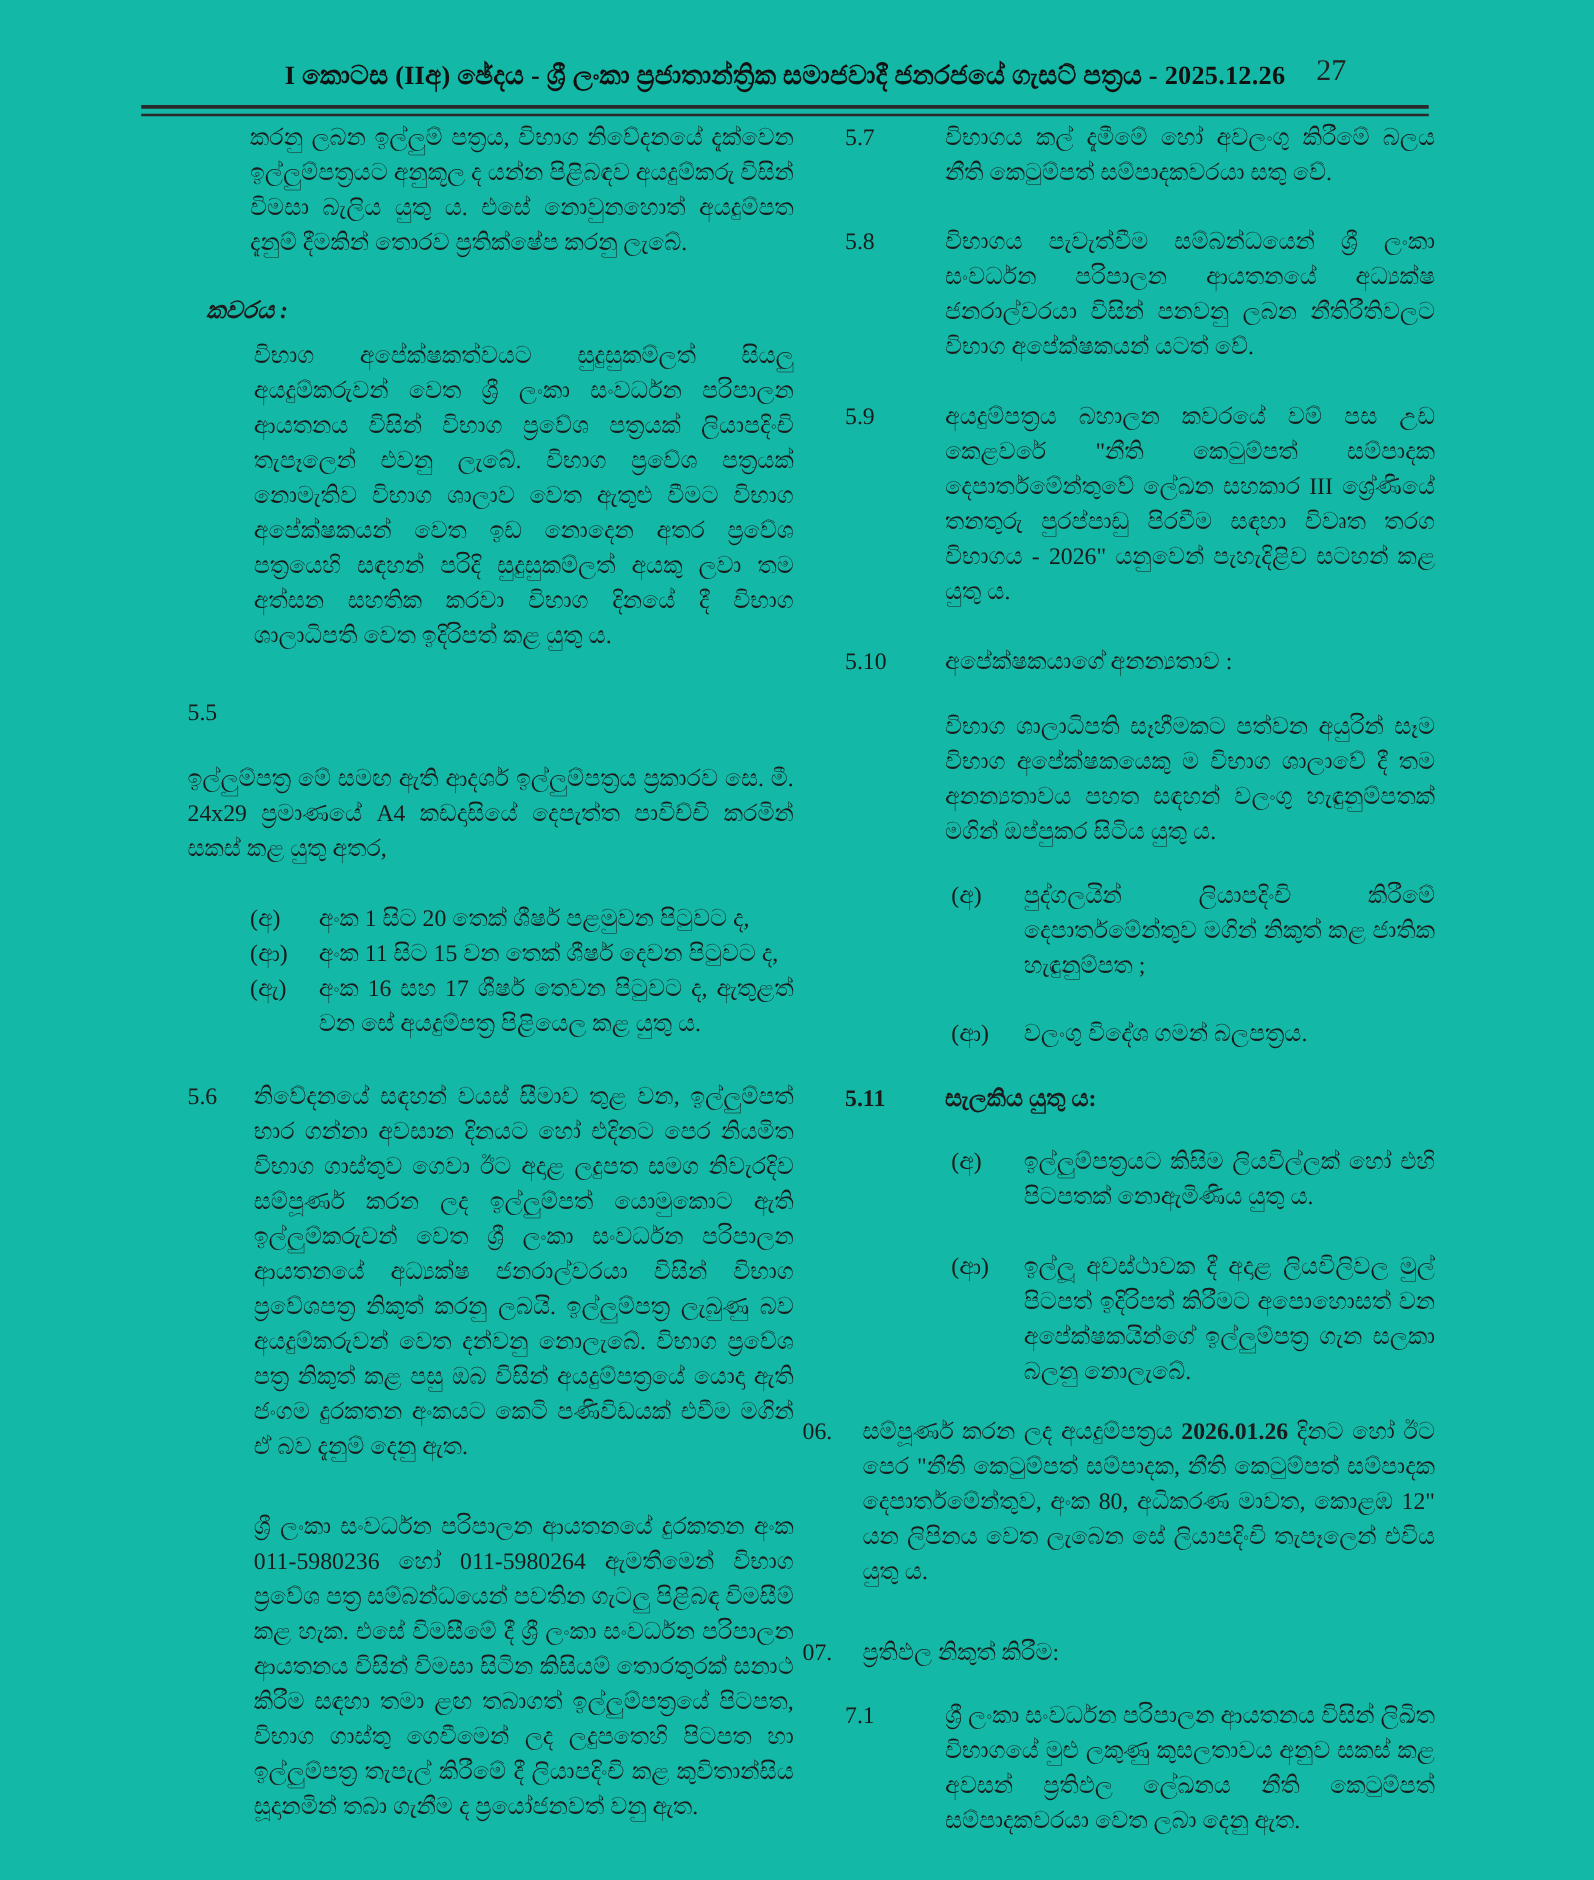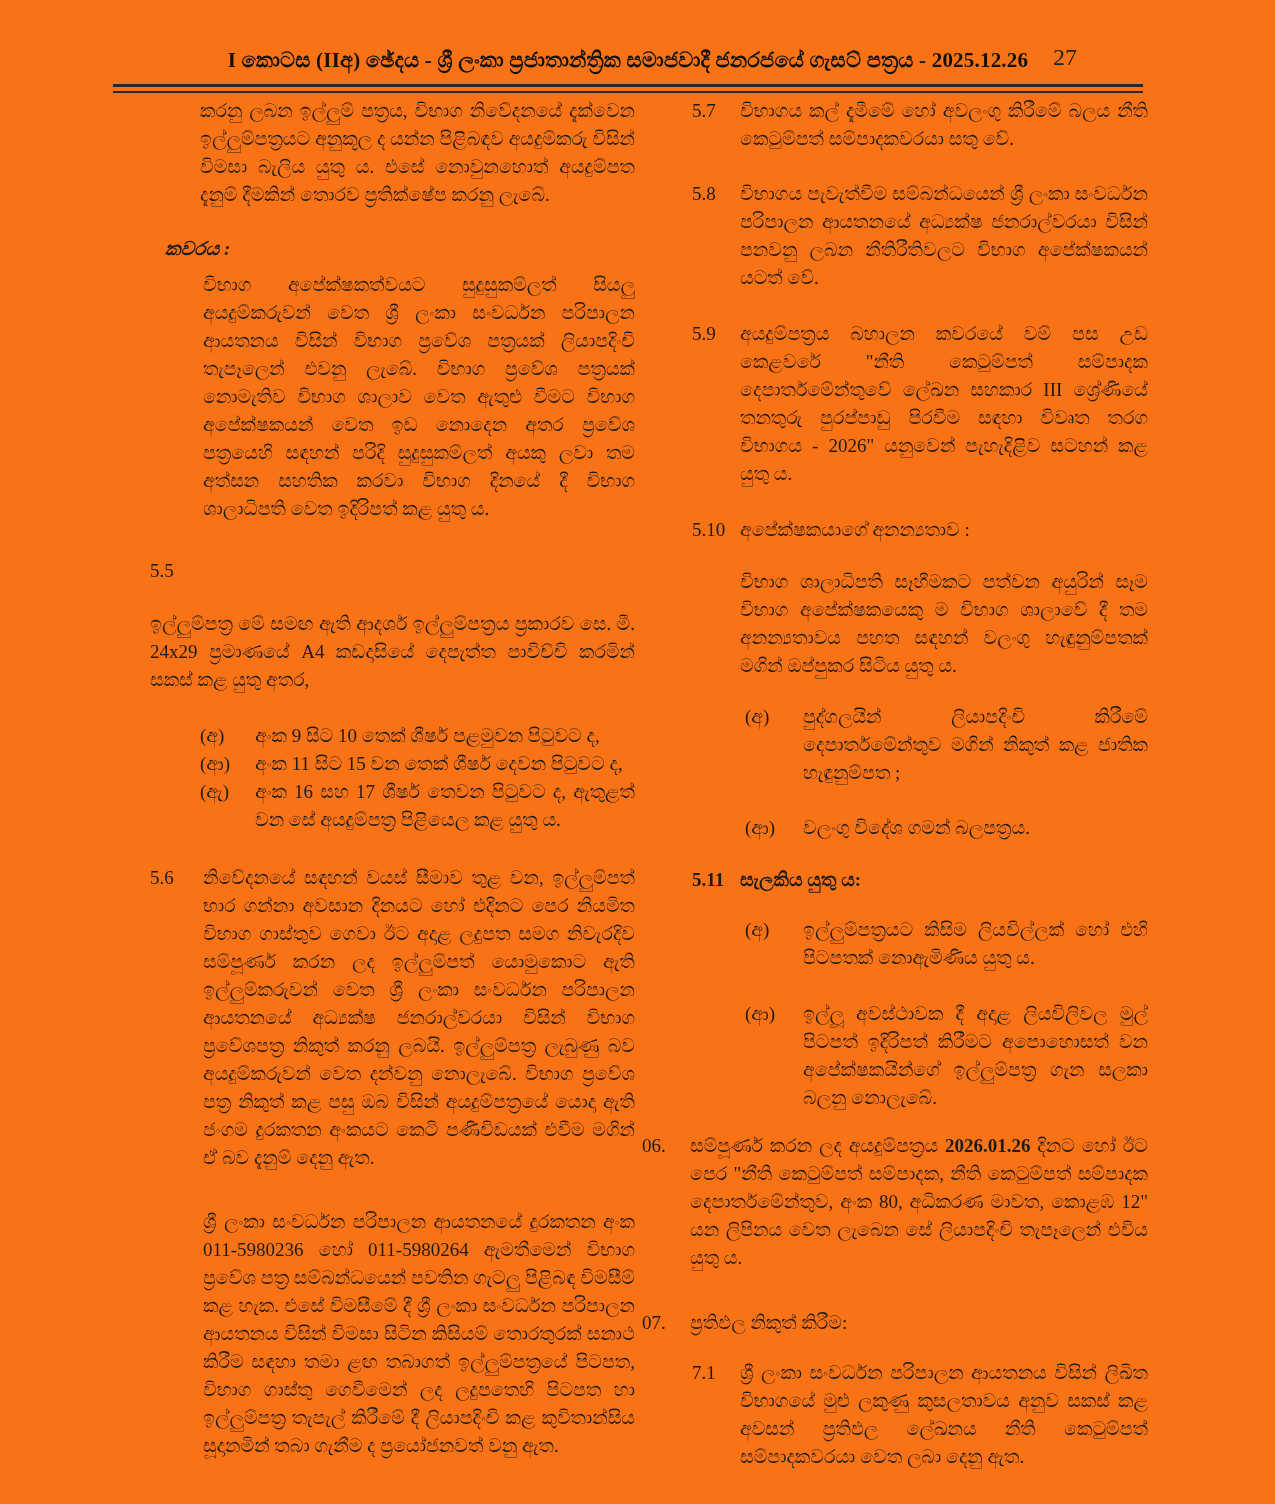--- a/index.html
+++ b/index.html
@@ -1,19 +1,19 @@
 <!DOCTYPE html>
 <html><head>
 <meta charset="utf-8">
 <style>
   html,body{margin:0;padding:0;background:#e8e8e8;}
   .page{
     position:relative;
     width:1275px;height:1504px;
-    background:#f97316;
+    background:#14b8a6;
     font-family:"Liberation Serif","DejaVu Serif",serif;
     color:#1b1b1b;
     overflow:hidden;
   }
   .header-title{
     position:absolute;left:113px;top:48px;width:1030px;
     text-align:center;font-weight:bold;font-size:21px;letter-spacing:.2px;
     color:#111;
   }
   .header-page-number{
@@ -24,21 +24,21 @@
     position:absolute;left:113px;top:84px;width:1030px;height:4px;
     border-top:3px solid #2a2a2a;border-bottom:2px solid #2a2a2a;
   }
   .col{position:absolute;top:97px;font-size:19px;line-height:28px;text-align:justify;}
   .col-left{left:150px;width:485px;}
   .col-right{left:642px;width:506px;}
   p{margin:0;}
   .sec{display:flex;align-items:flex-start;}
   .sec-num{flex:0 0 53px;text-align:left;}
   .sec-body{flex:1 1 auto;min-width:0;}
-  .col-right .indent-50{margin-left:50px;}
+  .col-right .indent-50{margin-left:34px;gap:32px;}
   .col-right .sec-num{flex:0 0 48px;}
   .item-row{display:flex;align-items:flex-start;}
   .col-left .item-row{margin-left:50px;}
   .col-left .item-label{flex:0 0 55px;}
   .col-right .item-row{margin-left:5px;}
   .col-right .item-label{flex:0 0 58px;}
   .item-text{flex:1 1 auto;min-width:0;text-align:justify;}
   .note-label{font-weight:bold;font-style:italic;margin-left:15px;margin-top:26px;}
   .note-para{margin-left:53px;margin-top:8px;}
   .p1{margin-left:50px;}
@@ -73,21 +73,21 @@
     <div class="sec mt-34">
       <div class="sec-num">5.5</div>
       <div class="sec-body">
         <p>ඉල්ලුම්පත්‍ර මේ සමඟ ඇති ආදර්ශ ඉල්ලුම්පත්‍රය ප්‍රකාරව සෙ. මී. 24x29 ප්‍රමාණයේ A4 කඩදාසියේ දෙපැත්ත පාවිච්චි කරමින් සකස් කළ යුතු අතර,</p>
       </div>
     </div>
 
     <div class="mt-28">
       <div class="item-row">
         <div class="item-label">(අ)</div>
-        <div class="item-text">අංක 9 සිට 10 තෙක් ශීර්ෂ පළමුවන පිටුවට ද,</div>
+        <div class="item-text">අංක 1 සිට 20 තෙක් ශීර්ෂ පළමුවන පිටුවට ද,</div>
       </div>
       <div class="item-row">
         <div class="item-label">(ආ)</div>
         <div class="item-text">අංක 11 සිට 15 වන තෙක් ශීර්ෂ දෙවන පිටුවට ද,</div>
       </div>
       <div class="item-row">
         <div class="item-label">(ඇ)</div>
         <div class="item-text">අංක 16 සහ 17 ශීර්ෂ තෙවන පිටුවට ද, ඇතුළත් වන සේ අයදුම්පත්‍ර පිළියෙල කළ යුතු ය.</div>
       </div>
     </div>

